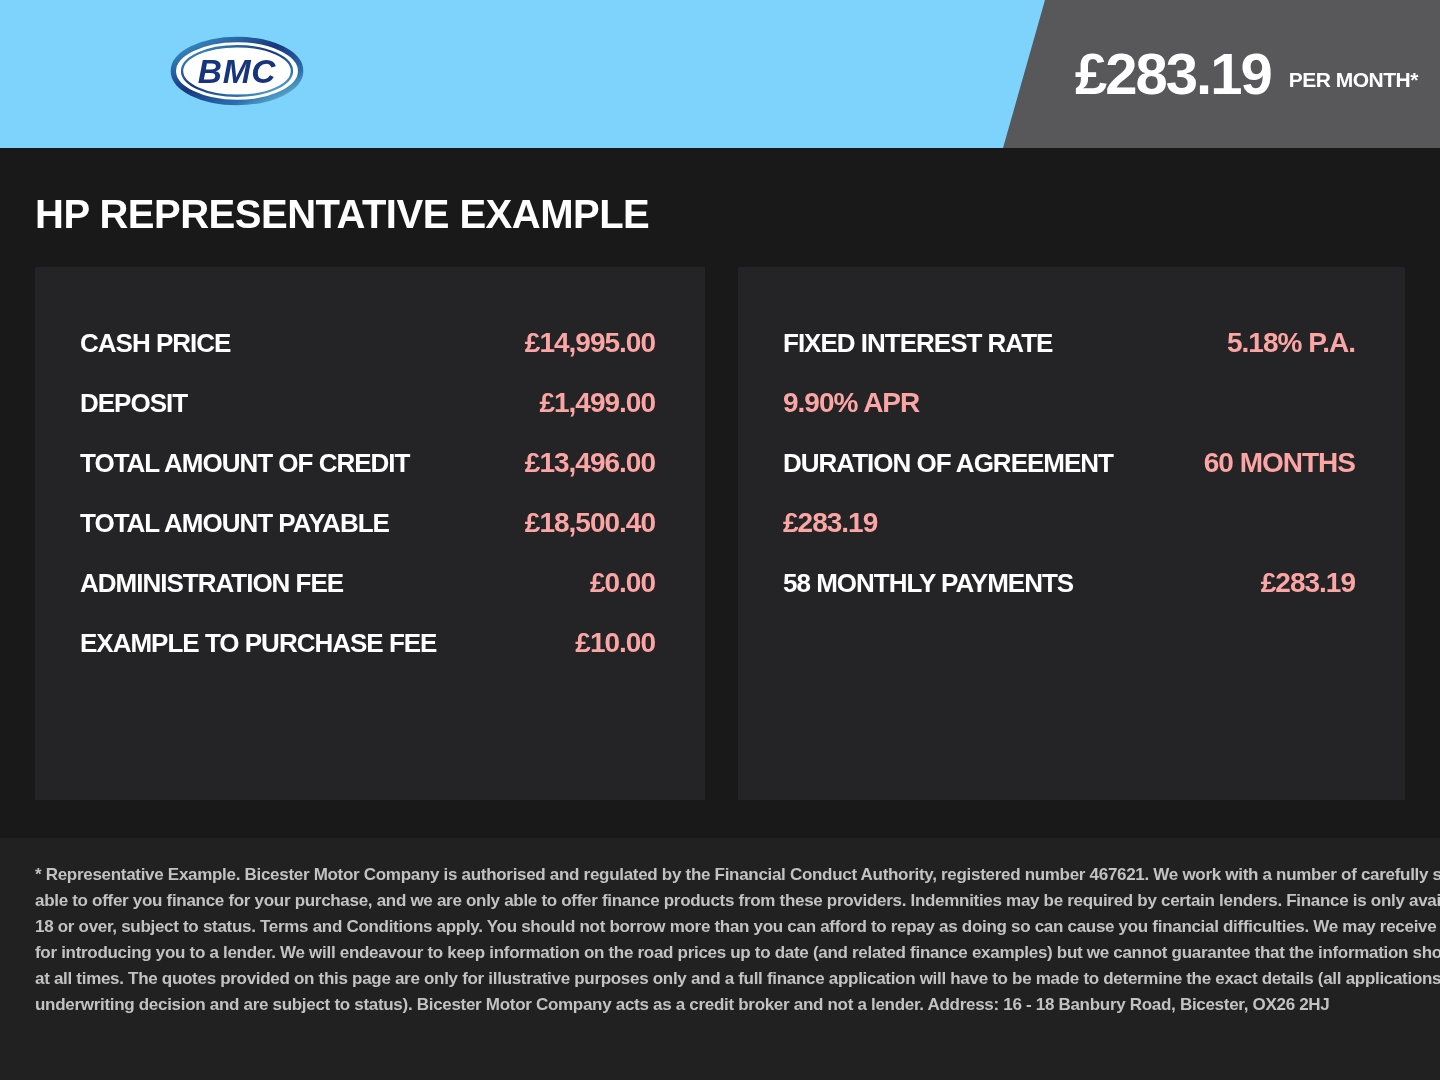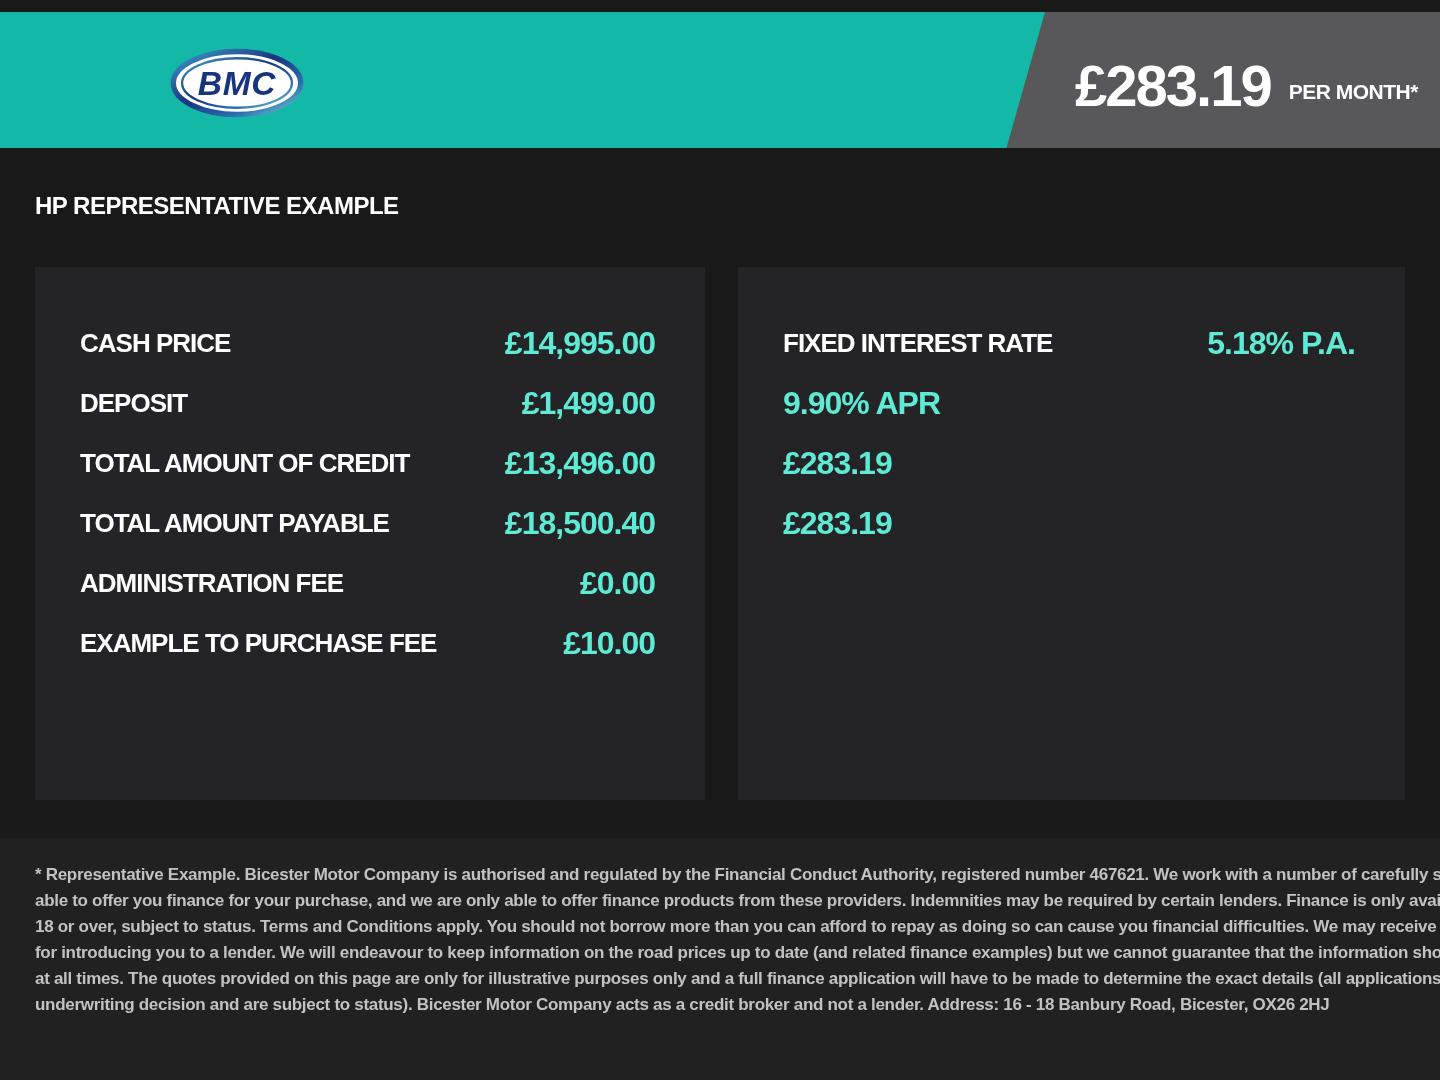--- a/index.html
+++ b/index.html
@@ -6,23 +6,23 @@
   html, body {
     width: 1440px; height: 1080px;
     background: #1a1a1b;
     font-family: "Liberation Sans", sans-serif;
     overflow: hidden;
     position: relative;
   }
 
   
   .header {
-    position: absolute; top: 12px; left: 0;
+    position: absolute; top: 0; left: 0;
     width: 1440px; height: 148px;
-    background: #14b8a6;
+    background: #7dd3fc;
   }
   .logo-wrap {
     position: absolute; left: 170px; top: 36px;
     width: 134px; height: 70px;
   }
   .price-banner {
     position: absolute; top: 0; right: 0;
     width: 437px; height: 148px;
     background: #58585a;
     clip-path: polygon(42px 0, 100% 0, 100% 100%, 0 100%);
@@ -39,21 +39,21 @@
   }
 
   
   .main {
     position: absolute; top: 148px; left: 0;
     width: 1440px; height: 690px;
     background: #19191a;
   }
   .page-title {
     position: absolute; left: 35px; top: 44px;
-    color: #ffffff; font-size: 24px; font-weight: 700;
+    color: #ffffff; font-size: 40px; font-weight: 700;
     letter-spacing: -0.5px;
     text-align: right;
   }
 
   .panel {
     position: absolute; top: 119px; height: 533px;
     background: #242426;
   }
   .panel-left  { left: 35px;  width: 670px; }
   .panel-right { left: 738px; width: 667px; }
@@ -66,21 +66,21 @@
   }
   .finance-row {
     display: flex; justify-content: space-between; align-items: center;
     height: 60px;
   }
   .row-label {
     color: #ffffff; font-size: 26px; font-weight: 700;
     letter-spacing: -1px; white-space: nowrap;
   }
   .row-value {
-    color: #5eead4; font-size: 32px; font-weight: 700;
+    color: #fca5a5; font-size: 28px; font-weight: 700;
     letter-spacing: -1px; white-space: nowrap; text-align: right;
   }
 
   
   .footer {
     position: absolute; top: 838px; left: 0;
     width: 1440px; height: 242px;
     background: #212122;
     padding: 24px 110px 0 35px;
   }
@@ -151,23 +151,28 @@
   <div class="panel panel-right">
     <div class="rows">
         <div class="finance-row">
           <span class="row-label">FIXED INTEREST RATE</span>
           <span class="row-value">5.18% P.A.</span>
         </div>
         <div class="finance-row">
           <span class="row-value">9.90% APR</span>
         </div>
         <div class="finance-row">
+          <span class="row-label">DURATION OF AGREEMENT</span>
+          <span class="row-value">60 MONTHS</span>
+        </div>
+        <div class="finance-row">
           <span class="row-value">£283.19</span>
         </div>
         <div class="finance-row">
+          <span class="row-label">58 MONTHLY PAYMENTS</span>
           <span class="row-value">£283.19</span>
         </div>
       </div>
   </div>
 </div>
 
 <div class="footer">
   <div>
       <div class="fineprint-line">* Representative Example. Bicester Motor Company is authorised and regulated by the Financial Conduct Authority, registered number 467621. We work with a number of carefully selected credit providers who may be</div>
       <div class="fineprint-line">able to offer you finance for your purchase, and we are only able to offer finance products from these providers. Indemnities may be required by certain lenders. Finance is only available to UK residents, aged</div>

